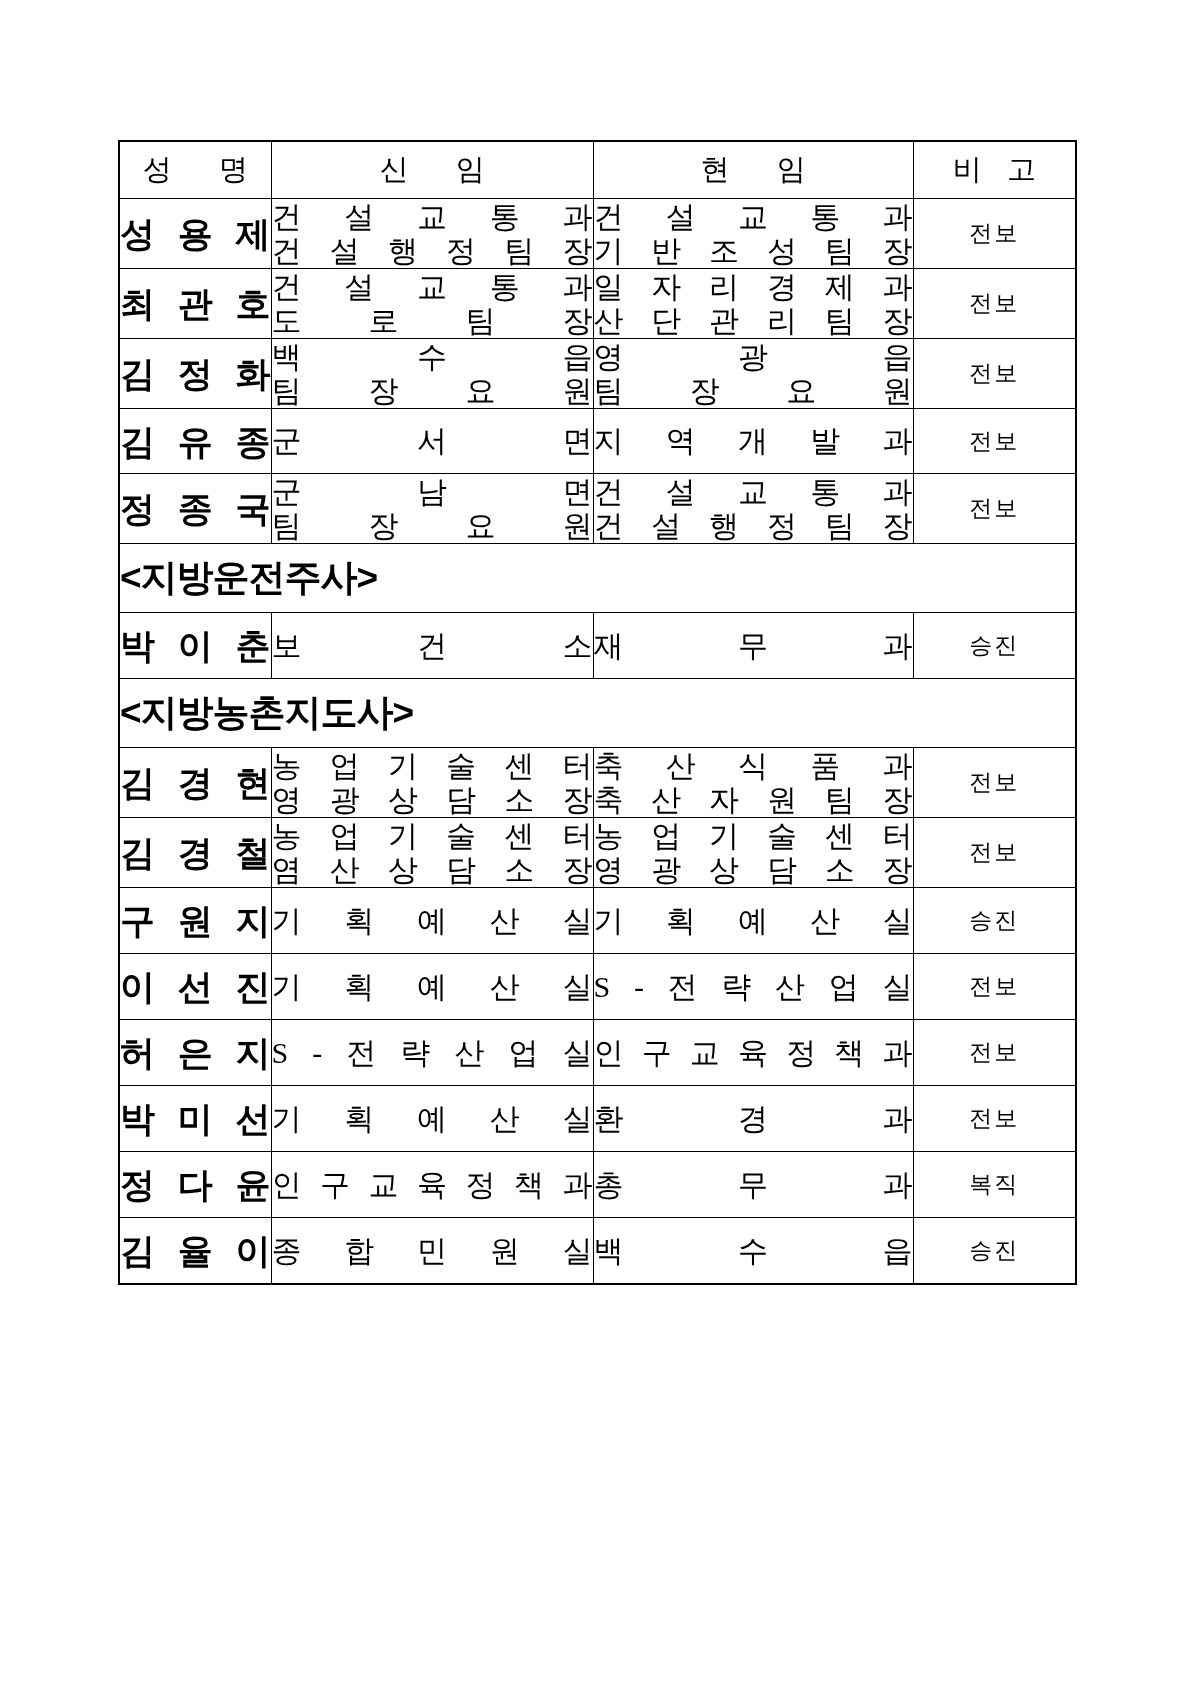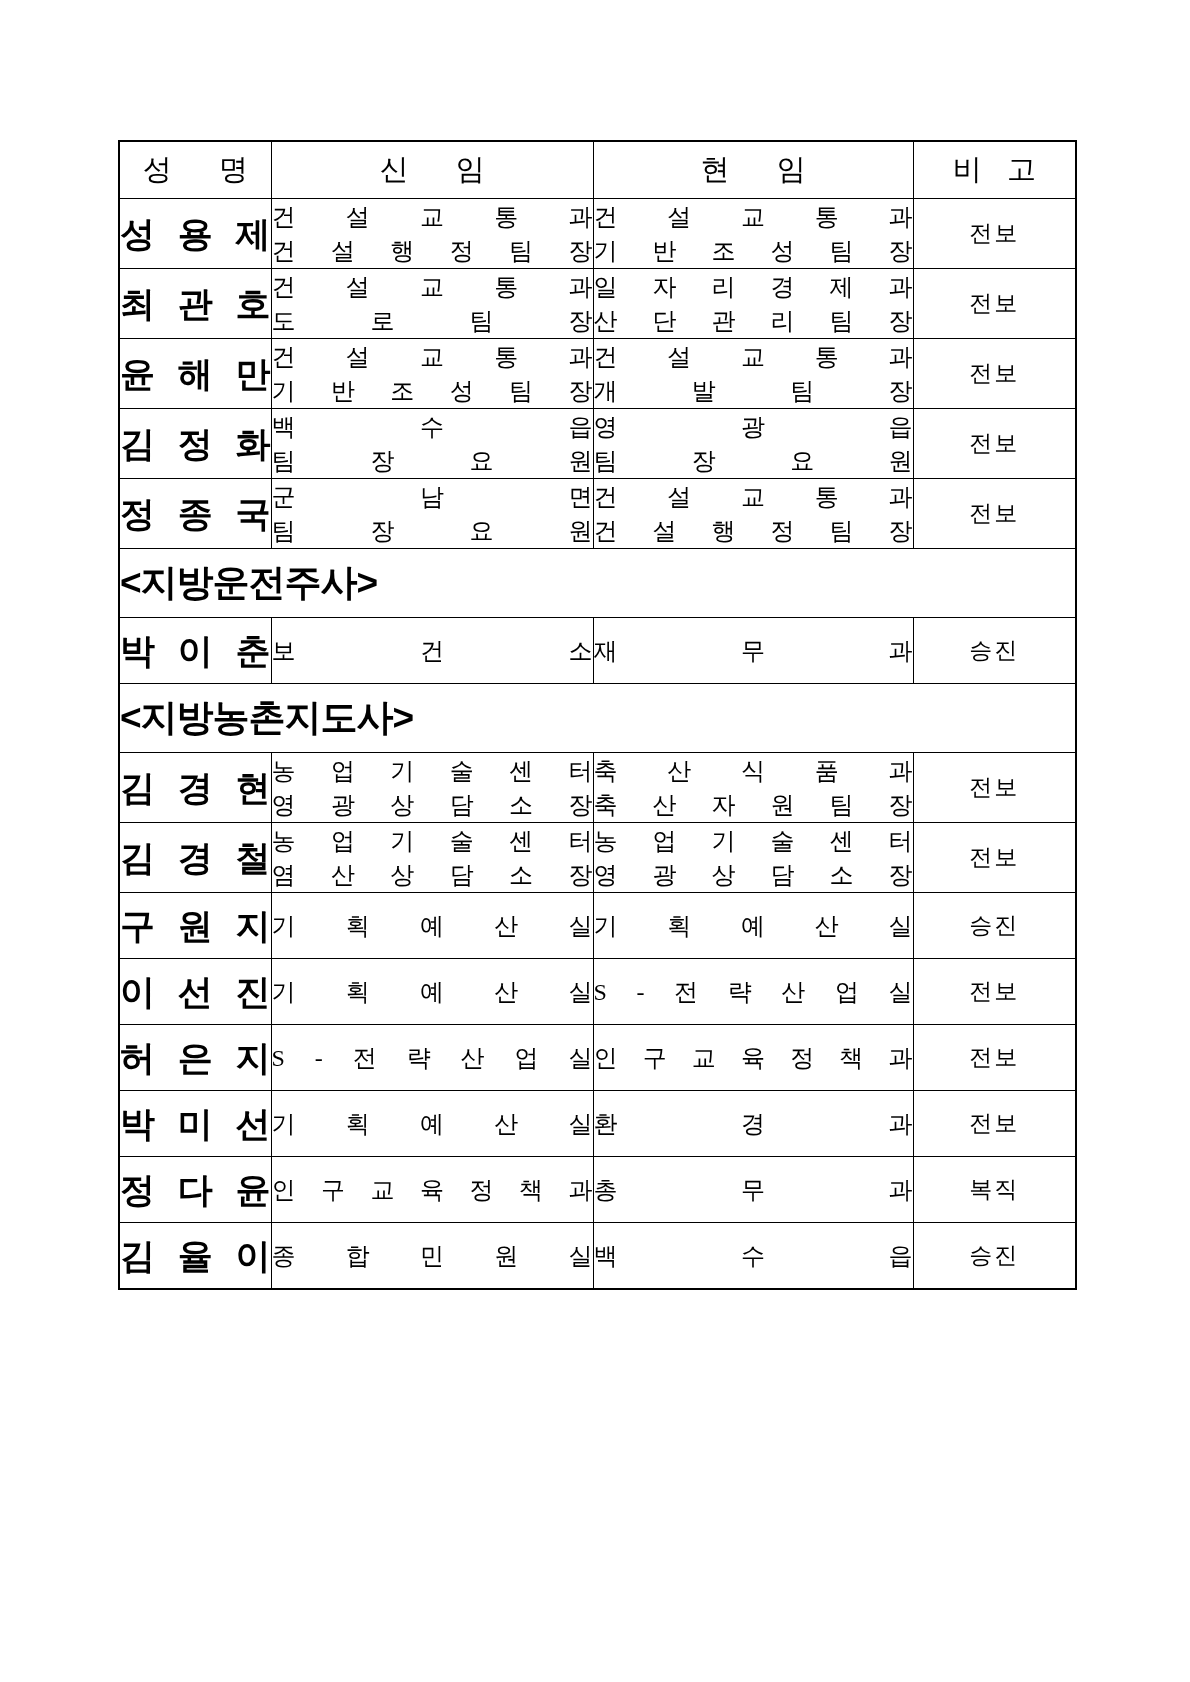--- a/index.html
+++ b/index.html
@@ -51,21 +51,21 @@
   
   .c-name {
     font-family: "Liberation Sans", "DejaVu Sans", sans-serif;
     font-weight: 700;
     font-size: 35px;
     padding: 0 14px;
   }
   
   .c-pos {
     font-family: "Liberation Serif", "DejaVu Serif", serif;
-    font-size: 24px;
+    font-size: 30px;
     padding: 0 18px;
   }
   .dist {
     text-align: justify;
     text-align-last: justify;
     line-height: 34px;
   }
   .c-name .dist { line-height: 31px; }
 
   
@@ -130,51 +130,49 @@
         <div class="dist">건 설 교 통 과</div>
         <div class="dist">도 로 팀 장</div>
       </td>
       <td class="c-pos">
         <div class="dist">일 자 리 경 제 과</div>
         <div class="dist">산 단 관 리 팀 장</div>
       </td>
       <td class="c-note">전보</td>
     </tr>
 
-    <tr class="h-two">
-      <td class="c-name">
-            <div class="dist">윤 해 만</div>
-          </td>
-      <td class="c-pos">
-        <div class="dist">건 설 교 통 과</div>
-        <div class="dist">기 반 조 성 팀 장</div>
-      </td>
-      <td class="c-pos">
-        <div class="dist">건 설 교 통 과</div>
-        <div class="dist">개 발 팀 장</div>
-      </td>
-      <td class="c-note">전보</td>
-    </tr>
 
 
     <tr class="h-two">
       <td class="c-name">
             <div class="dist">김 정 화</div>
           </td>
       <td class="c-pos">
         <div class="dist">백 수 읍</div>
         <div class="dist">팀 장 요 원</div>
       </td>
       <td class="c-pos">
         <div class="dist">영 광 읍</div>
         <div class="dist">팀 장 요 원</div>
       </td>
       <td class="c-note">전보</td>
     </tr>
 
+    <tr class="h-short">
+      <td class="c-name">
+            <div class="dist">김 유 종</div>
+          </td>
+      <td class="c-pos">
+        <div class="dist">군 서 면</div>
+      </td>
+      <td class="c-pos">
+        <div class="dist">지 역 개 발 과</div>
+      </td>
+      <td class="c-note">전보</td>
+    </tr>
 
     <tr class="h-two">
       <td class="c-name">
             <div class="dist">정 종 국</div>
           </td>
       <td class="c-pos">
         <div class="dist">군 남 면</div>
         <div class="dist">팀 장 요 원</div>
       </td>
       <td class="c-pos">

